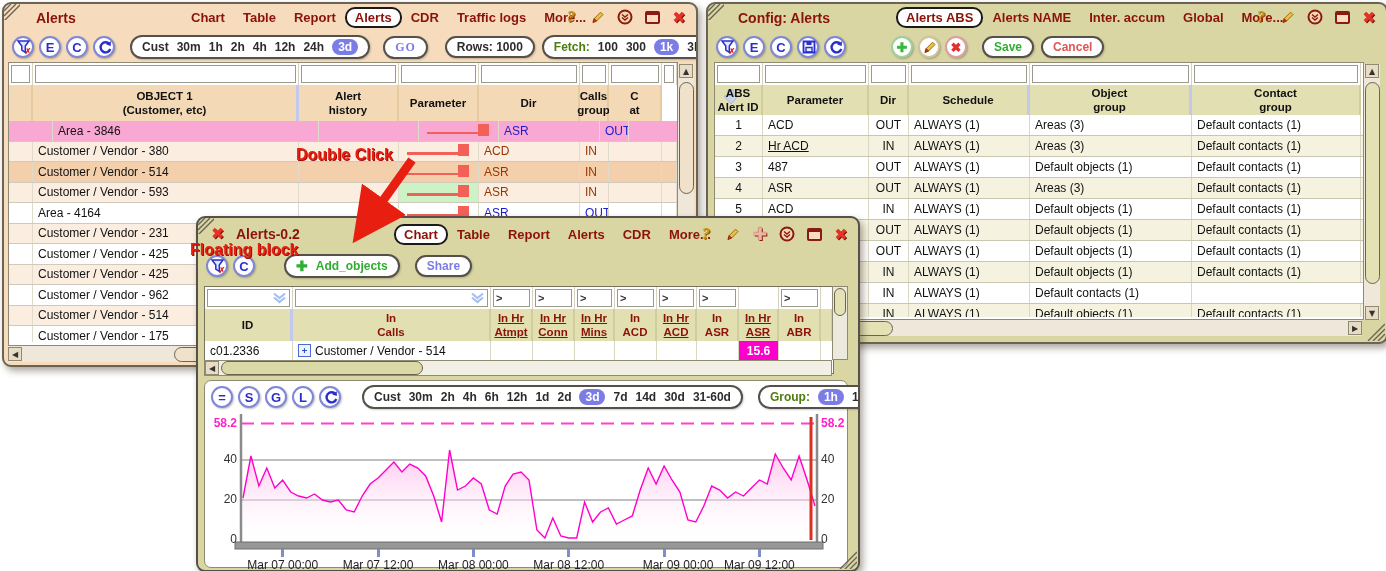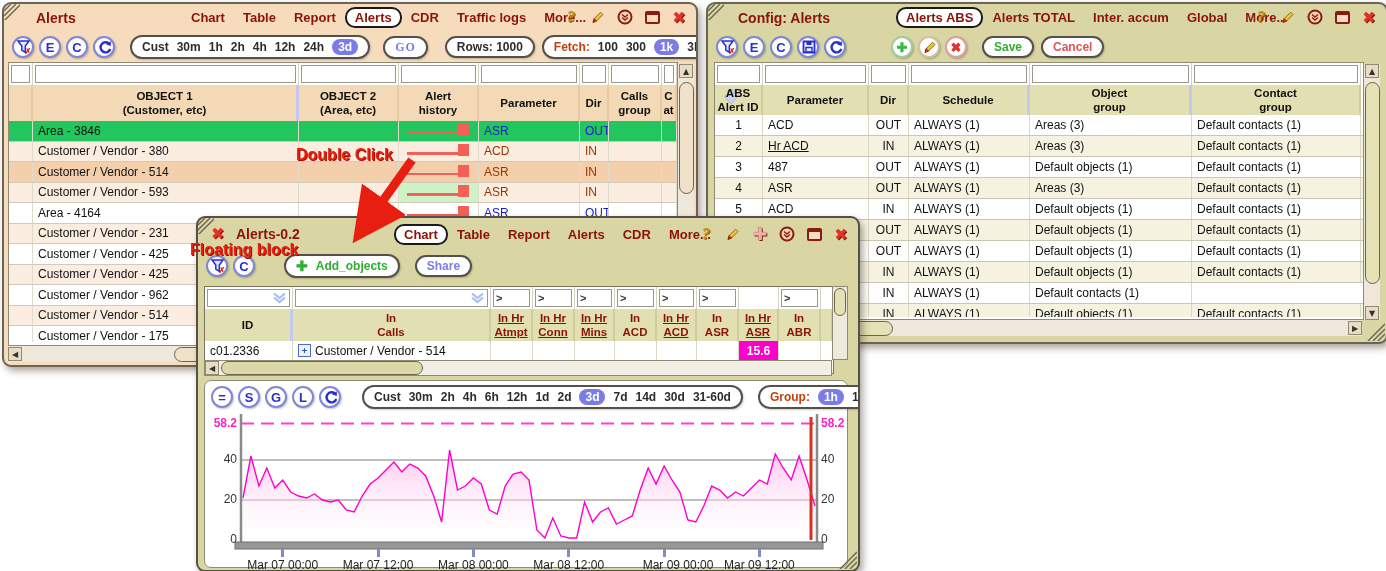--- a/index.html
+++ b/index.html
@@ -22,21 +22,21 @@
   .pinkplus{font:bold 17px "DejaVu Sans",sans-serif;color:#edb3a5;text-shadow:0 0 1px #8b1a10,1px 1px 0 #8b1a10;}
   .toolbar{position:relative;height:30px;display:flex;align-items:center;padding:0 8px;gap:7px;}
   .cbtn{width:22px;height:22px;border-radius:50%;background:#fff;border:2px solid #7f87d8;
         color:#2a2ecb;font:bold 13px/19px "Liberation Sans",sans-serif;text-align:center;
         box-shadow:1px 1px 2px rgba(0,0,0,.25);box-sizing:border-box;flex:0 0 auto;}
   .pill{background:#fff;border:2px solid #55504a;border-radius:13px;padding:2px 10px;
         font:bold 12px "Liberation Sans",sans-serif;color:#2c2c2c;display:flex;align-items:center;gap:8px;
         box-shadow:1px 1px 2px rgba(0,0,0,.2);white-space:nowrap;}
   .pill .tok{cursor:default;}
   .pill .tok.sel{background:#7b7ce6;color:#fff;border-radius:8px;padding:1px 6px;}
-  .pill .lab{color:#c2410c;}
+  .pill .lab{color:#4d7c0f;}
   .gobtn{color:#7b7ce6;letter-spacing:1px;font-family:Liberation Serif, serif;}
   .greenbtn{color:#2fae2f;}
   .redbtn{color:#e05555;}
   .sharebtn{color:#7b7ce6;}
   
   .twrap{position:absolute;background:#fff;border:1px solid #8f8a74;}
   .frow,.hrow,.drow{display:grid;}
   .fcell{border-right:1px solid #d7d2c0;display:flex;align-items:center;padding:2px 2px;position:relative;}
   .finp{flex:1;height:16px;border:1px solid #9a9a8a;background:#fff;font:bold 11px "Liberation Sans",sans-serif;
         padding:0 2px;min-width:4px;color:#333;display:flex;align-items:center;}
@@ -170,44 +170,40 @@
         </div>
       <div class="hrow" id="lt-head" style="grid-template-columns: 24px 266px 100px 80px 101px 29px 53px 15px;">
           <div class="hcell peachh" style="height: 36px;">
             <div></div>
           </div>
           <div class="hcell peachh" style="height: 36px; border-right: 3px solid rgb(195, 200, 238);">
             <div>OBJECT 1</div>
             <div>(Customer, etc)</div>
           </div>
           <div class="hcell peachh" style="height: 36px;">
-            <div>OBJECT 2</div>
-            <div>(Area, etc)</div>
-          </div>
-          <div class="hcell peachh" style="height: 36px;">
             <div>Alert</div>
             <div>history</div>
           </div>
           <div class="hcell peachh" style="height: 36px;">
             <div>Parameter</div>
           </div>
           <div class="hcell peachh" style="height: 36px;">
             <div>Dir</div>
           </div>
           <div class="hcell peachh" style="height: 36px;">
             <div>Calls</div>
             <div>group</div>
           </div>
           <div class="hcell peachh" style="height: 36px;">
             <div>C</div>
             <div>at</div>
           </div>
         </div>
       <div id="lt-rows" style="overflow:hidden;height:221px;">
-          <div class="drow" style="grid-template-columns: 24px 266px 100px 80px 101px 29px 53px 15px; height: 19.5px; background: #22c55e; border-bottom: 1px solid rgb(207, 202, 187);">
+          <div class="drow" style="grid-template-columns: 24px 266px 100px 80px 101px 29px 53px 15px; height: 19.5px; background: #f9a8d4; border-bottom: 1px solid rgb(207, 202, 187); padding-left: 20px;">
             <div class="dcell"></div>
             <div class="dcell">Area - 3846</div>
             <div class="dcell"></div>
             <div class="dcell">
               <div class="spark">
                 <div class="ln"></div>
                 <div class="blk"></div>
               </div>
             </div>
             <div class="dcell" style="color: rgb(28, 28, 205);">ASR</div>
@@ -350,21 +346,21 @@
   </section>
 
   <section class="window olive" id="win-right" style="left:706px;top:2px;width:678px;height:338px;z-index:1;">
     <svg class="grip" width="16" height="16" style="left:0;top:0;">
       <path d="M0,7 L7,0 M0,12 L12,0 M0,17 L17,0" stroke="#6b6353" stroke-width="1.4" fill="none"></path>
       </svg>
     <div class="titlebar">
       <span class="win-title" style="left:30px;">Config: Alerts</span>
       <nav class="menu" id="menu-right" style="left:188px;">
           <span class="mi sel">Alerts ABS</span>
-          <span class="mi">Alerts TOTAL</span>
+          <span class="mi">Alerts NAME</span>
           <span class="mi">Inter. accum</span>
           <span class="mi">Global</span>
           <span class="mi">More...</span>
         </nav>
       <div class="icons" id="icons-right">
           <span class="hicon q">?</span>
           <span class="hicon">
             <svg width="16" height="16">
               <path d="M3,13.4 L4.2,9.6 L10.6,3.2 L13,5.6 L6.6,12 Z" fill="#ecc23c" stroke="#9a6d10" stroke-width="1"></path>
               <path d="M3,13.4 L4.2,9.6 L6.6,12 Z" fill="#d43c2a" stroke="#8a1a0a" stroke-width="0.8"></path>

